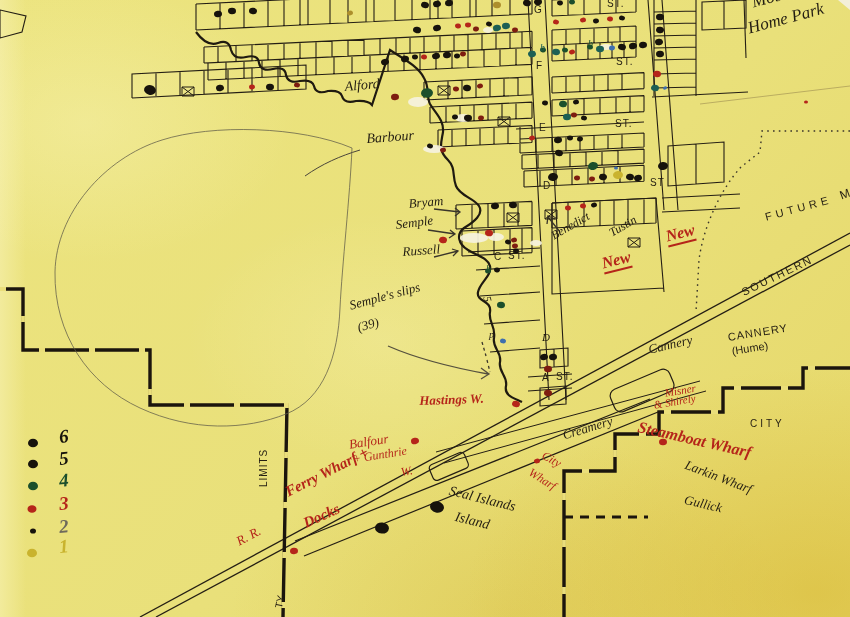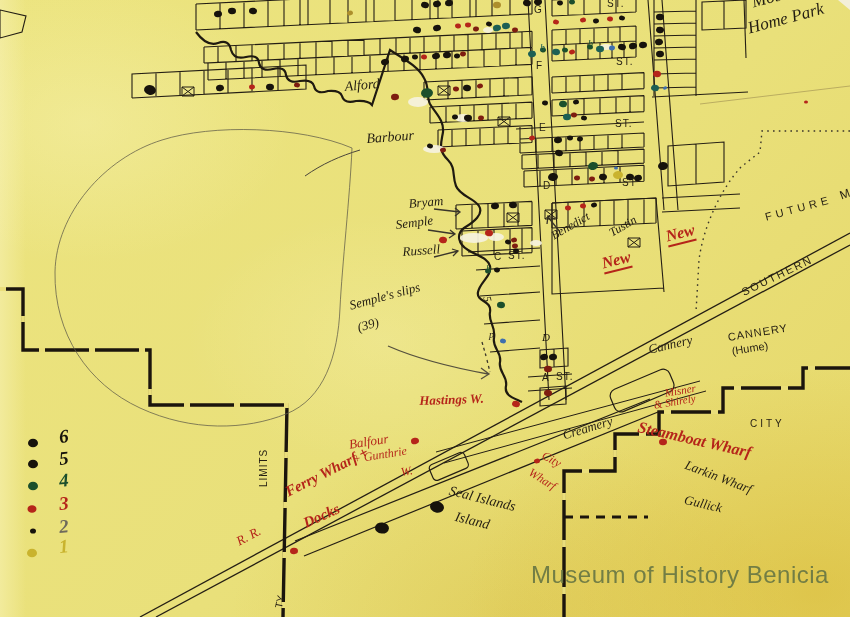--- a/index.html
+++ b/index.html
@@ -309,34 +309,33 @@
       <div class="lab print" style="left: 838px; top: 190px; font-size: 12px; color: rgb(35, 29, 18); transform: rotate(-20deg);"><span>M</span></div>
       <div class="lab print" style="left: 259px; top: 487px; font-size: 10px; color: rgb(35, 29, 18); transform: rotate(-90deg); letter-spacing: 1px;"><span>LIMITS</span></div>
       <div class="lab print" style="left: 274px; top: 607px; font-size: 10px; color: rgb(35, 29, 18); transform: rotate(-78deg);"><span>TY</span></div>
       <div class="lab print" style="left: 534px; top: 5px; font-size: 10px; color: rgb(35, 29, 18); letter-spacing: 1px;"><span>G</span></div>
       <div class="lab print" style="left: 607px; top: -1px; font-size: 10px; color: rgb(35, 29, 18); letter-spacing: 1px;"><span>ST.</span></div>
       <div class="lab print" style="left: 536px; top: 61px; font-size: 10px; color: rgb(35, 29, 18); letter-spacing: 1px;"><span>F</span></div>
       <div class="lab print" style="left: 616px; top: 57px; font-size: 10px; color: rgb(35, 29, 18); letter-spacing: 1px;"><span>ST.</span></div>
       <div class="lab print" style="left: 539px; top: 123px; font-size: 10px; color: rgb(35, 29, 18); letter-spacing: 1px;"><span>E</span></div>
       <div class="lab print" style="left: 615px; top: 119px; font-size: 10px; color: rgb(35, 29, 18); letter-spacing: 1px;"><span>ST.</span></div>
       <div class="lab print" style="left: 543px; top: 181px; font-size: 10px; color: rgb(35, 29, 18); letter-spacing: 1px;"><span>D</span></div>
-      <div class="lab print" style="left: 622px; top: 178px; font-size: 10px; color: rgb(35, 29, 18); letter-spacing: 1px;"><span>ST</span></div>
+      <div class="lab print" style="left: 650px; top: 178px; font-size: 10px; color: rgb(35, 29, 18); letter-spacing: 1px;"><span>ST</span></div>
       <div class="lab print" style="left: 494px; top: 252px; font-size: 10px; color: rgb(35, 29, 18); letter-spacing: 1px;"><span>C</span></div>
       <div class="lab print" style="left: 508px; top: 251px; font-size: 10px; color: rgb(35, 29, 18); letter-spacing: 1px;"><span>ST.</span></div>
       <div class="lab print" style="left: 542px; top: 373px; font-size: 10px; color: rgb(35, 29, 18); letter-spacing: 1px;"><span>A</span></div>
       <div class="lab print" style="left: 556px; top: 372px; font-size: 10px; color: rgb(35, 29, 18); letter-spacing: 1px;"><span>ST.</span></div>
       <div class="lab script" style="left: 540px; top: 43px; font-size: 10px; color: rgb(29, 96, 84);"><span>b</span></div>
       <div class="lab script" style="left: 588px; top: 39px; font-size: 10px; color: rgb(28, 79, 44);"><span>b</span></div>
       <div class="lab script" style="left: 486px; top: 264px; font-size: 10px; color: rgb(28, 79, 44);"><span>b</span></div>
       <div class="lab script" style="left: 492px; top: 295px; font-size: 11px; color: rgb(35, 29, 18); transform: rotate(75deg);"><span>5</span></div>
       <div class="lab script" style="left: 489px; top: 330px; font-size: 10px; color: rgb(35, 29, 18);"><span>p</span></div>
       <div class="lab script" style="left: 542px; top: 332px; font-size: 11px; color: rgb(35, 29, 18);"><span>D</span></div>
       <div class="lab script" style="left: 58px; top: 427px; font-size: 19px; color: rgb(23, 19, 12); transform: rotate(-6deg); font-weight: bold;"><span>6</span></div>
       <div class="lab script" style="left: 58px; top: 449px; font-size: 19px; color: rgb(23, 19, 12); transform: rotate(-6deg); font-weight: bold;"><span>5</span></div>
       <div class="lab script" style="left: 58px; top: 471px; font-size: 19px; color: rgb(28, 79, 44); transform: rotate(-6deg); font-weight: bold;"><span>4</span></div>
       <div class="lab script" style="left: 58px; top: 494px; font-size: 19px; color: rgb(181, 37, 26); transform: rotate(-6deg); font-weight: bold;"><span>3</span></div>
       <div class="lab script" style="left: 58px; top: 517px; font-size: 19px; color: rgb(110, 106, 92); transform: rotate(-6deg); font-weight: bold;"><span>2</span></div>
       <div class="lab script" style="left: 58px; top: 537px; font-size: 19px; color: rgb(201, 179, 46); transform: rotate(-6deg); font-weight: bold;"><span>1</span></div>
     </div>
 
-  <div class="watermark">Museum of History Benicia</div>
   <div class="corner"></div>
 </div>
 
 </body></html>

